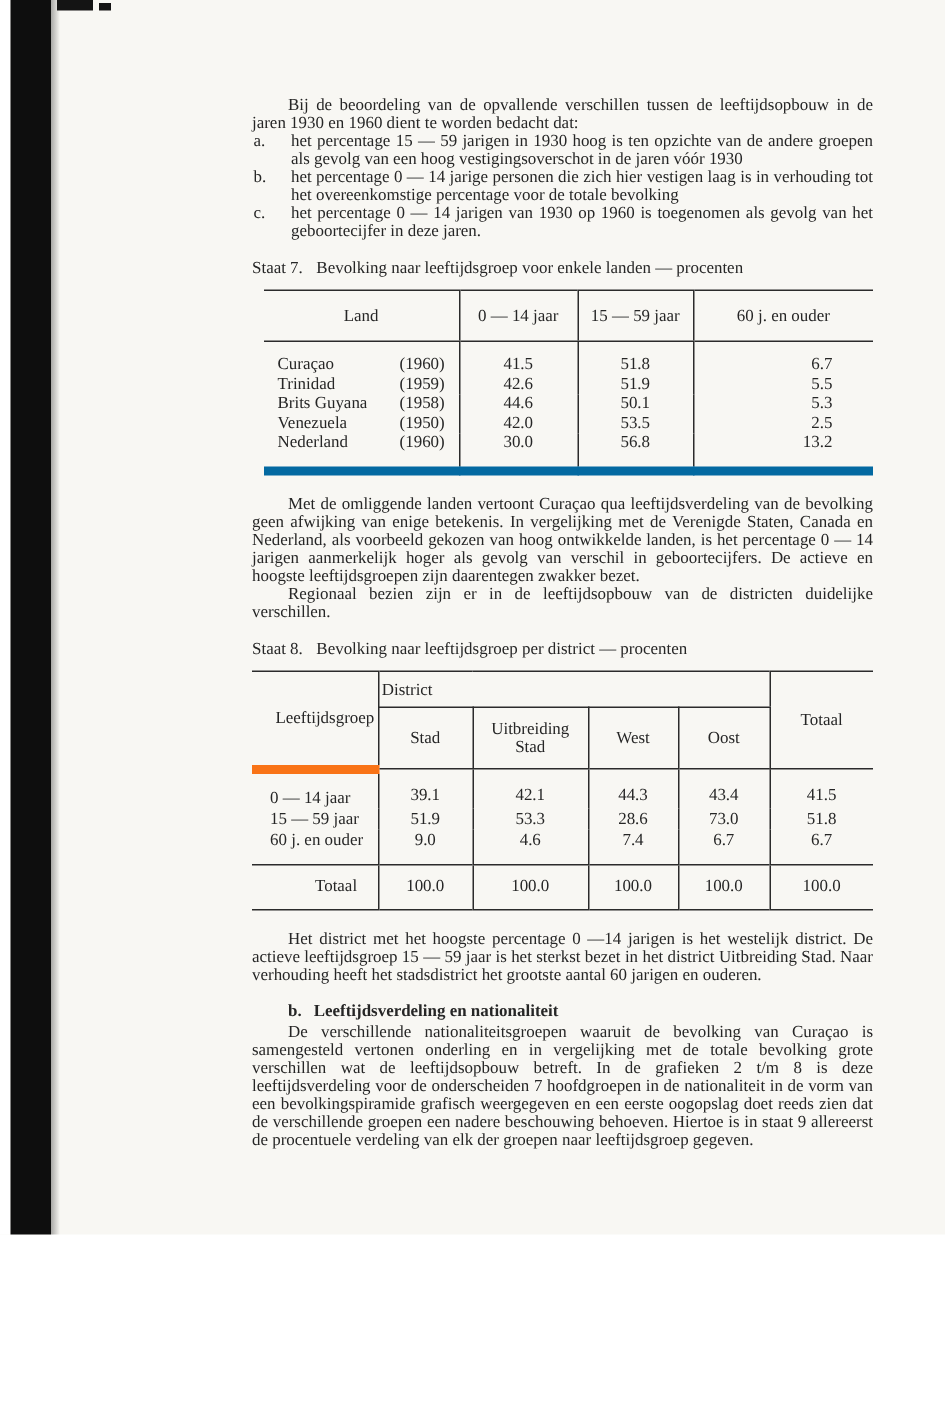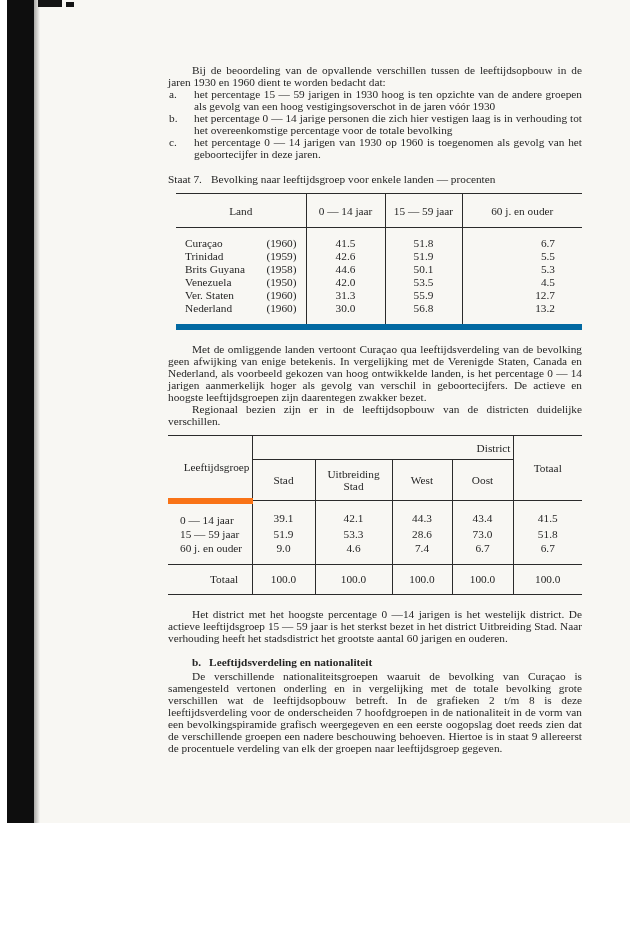--- a/index.html
+++ b/index.html
@@ -71,21 +71,21 @@
     width:414px; margin-top:8px;
     border-top:1px solid #2b2b2b; border-bottom:1px solid #2b2b2b;
   }
   .t8 th { font-weight:normal; padding:0 2px; }
   .t8 .vl { border-left:1px solid #2b2b2b; }
   .t8 th.leeft {
     text-align:right; vertical-align:middle; padding-left:2px;
     border-bottom:6px solid #f97316;
   }
   .t8 th.district {
-    height:23px; text-align:right; vertical-align:middle;
+    height:23px; text-align:left; vertical-align:middle;
     border-bottom:1px solid #2b2b2b;
   }
   .t8 th.totaal-h {
     text-align:center; vertical-align:middle;
     border-bottom:1px solid #2b2b2b;
   }
   .t8 th.sub {
     height:40px; text-align:center; vertical-align:middle;
     border-bottom:1px solid #2b2b2b;
   }
@@ -194,50 +194,42 @@
           </tr>
           <tr>
             <td class="land">
                 <span class="landwrap">
                   <span>Venezuela</span>
                   <span>(1950)</span>
                 </span>
               </td>
             <td class="vl c">42.0</td>
             <td class="vl c">53.5</td>
-            <td class="vl r">4.5</td>
-          </tr>
-          <tr>
-            <td class="land">
-                <span class="landwrap">
-                  <span>Ver. Staten</span>
-                  <span>(1960)</span>
-                </span>
-              </td>
-            <td class="vl c">31.3</td>
-            <td class="vl c">55.9</td>
-            <td class="vl r">12.7</td>
+            <td class="vl r">2.5</td>
           </tr>
           <tr class="last">
             <td class="land">
                 <span class="landwrap">
                   <span>Nederland</span>
                   <span>(1960)</span>
                 </span>
               </td>
             <td class="vl c">30.0</td>
             <td class="vl c">56.8</td>
             <td class="vl r">13.2</td>
           </tr>
         </tbody>
       </table>
 
       <p class="indent mt13">Met de omliggende landen vertoont Curaçao qua leeftijdsverdeling van de bevolking geen afwijking van enige betekenis. In vergelijking met de Verenigde Staten, Canada en Nederland, als voorbeeld gekozen van hoog ontwikkelde landen, is het percentage 0 — 14 jarigen aanmerkelijk hoger als gevolg van verschil in geboortecijfers. De actieve en hoogste leeftijdsgroepen zijn daarentegen zwakker bezet.</p>
       <p class="indent">Regionaal bezien zijn er in de leeftijdsopbouw van de districten duidelijke verschillen.</p>
 
+      <p class="staat-title">
+        <span class="lbl">Staat 8.</span><span>Bevolking naar leeftijdsgroep per district — procenten</span>
+      </p>
 
       <table class="t8">
         <colgroup>
             <col style="width:84px">
             <col style="width:63px">
             <col style="width:77px">
             <col style="width:60px">
             <col style="width:61px">
             <col>
           </colgroup>

